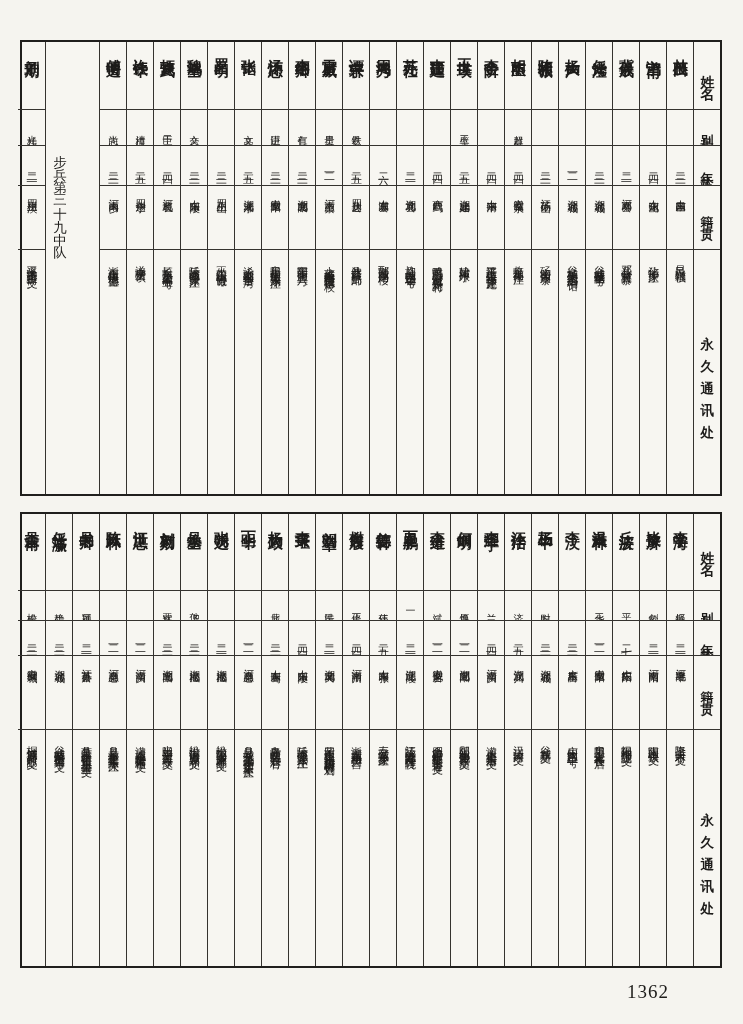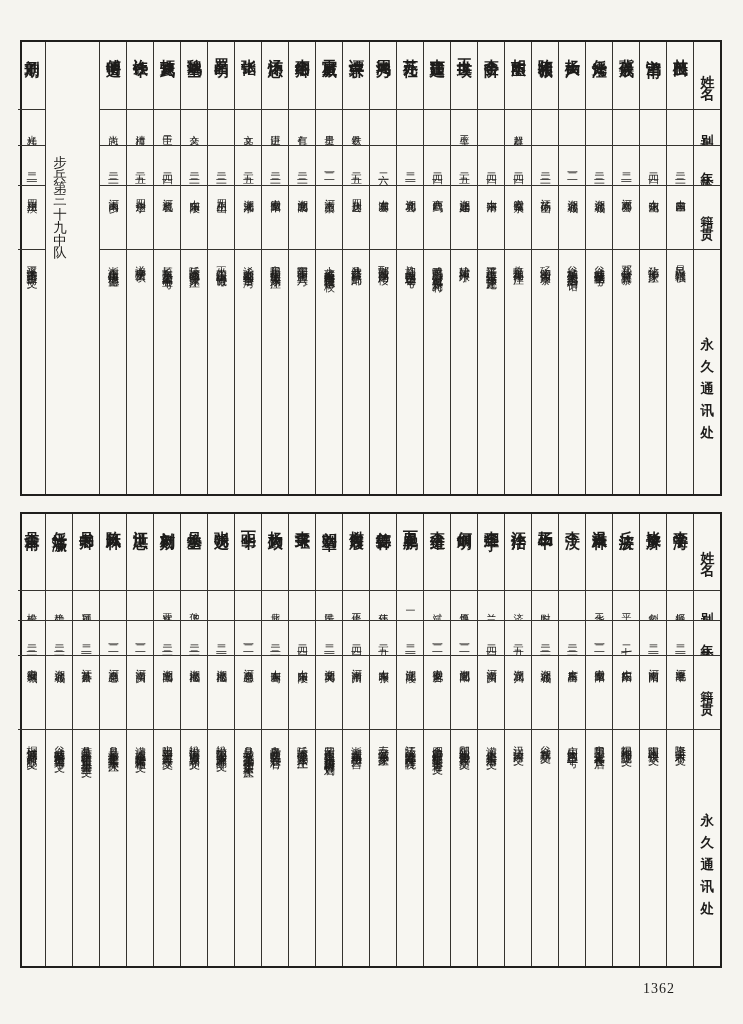--- a/index.html
+++ b/index.html
@@ -91,22 +91,22 @@
   .unit-cell {
     flex: 1;
     display: flex; justify-content: flex-start; align-items: flex-start;
     padding-top: 102px; padding-left: 7px;
     font-size: 13.5px;
   }
   .unit-cell .vtext { letter-spacing: 13px; }
 
   .page-number {
     position: absolute;
-    top: 981px; right: 68px;
-    font-size: 14px;
+    top: 981px; right: 74px;
+    font-size: 19px;
     letter-spacing: 1px;
     text-align: center;
   }
 </style>
 </head>
 <body>
 
 <div class="sheet">
   <div class="registry-table" id="table-top">
       <div class="col header-col">

